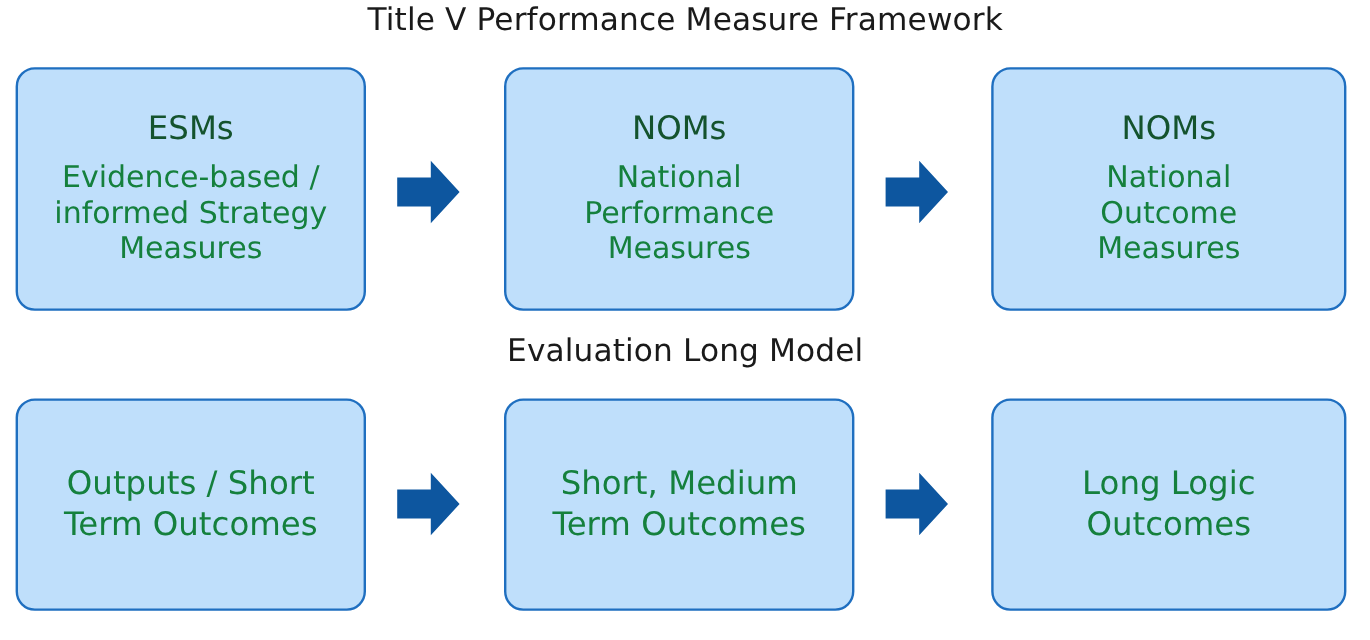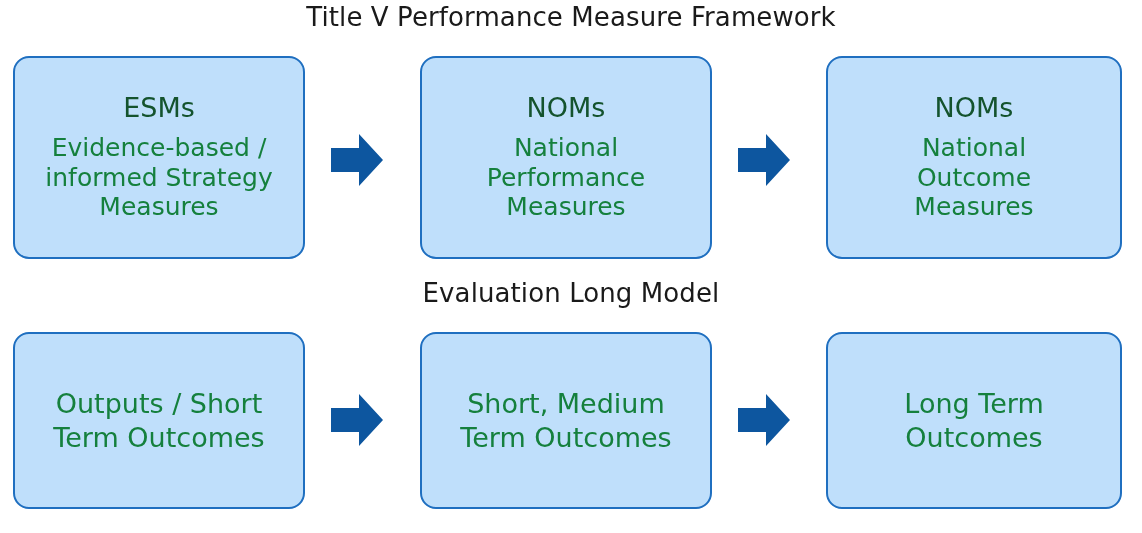--- a/index.html
+++ b/index.html
@@ -128,21 +128,21 @@
   <div class="node-body single">Outputs / Short
 Term Outcomes</div>
 </div>
 
 <div class="node-box row-bot col-2">
   <div class="node-body single">Short, Medium
 Term Outcomes</div>
 </div>
 
 <div class="node-box row-bot col-3">
-  <div class="node-body single">Long Term
+  <div class="node-body single">Long Logic
 Outcomes</div>
 </div>
 
 <div class="arrow" id="arrow-bot-1">
   <svg viewBox="0 0 56 56" xmlns="http://www.w3.org/2000/svg" aria-hidden="true">
     <polygon points="2,16 30,16 30,2 54,28 30,54 30,40 2,40" fill="#0d569f"></polygon>
   </svg>
 </div>
 <div class="arrow" id="arrow-bot-2">
   <svg viewBox="0 0 56 56" xmlns="http://www.w3.org/2000/svg" aria-hidden="true">

